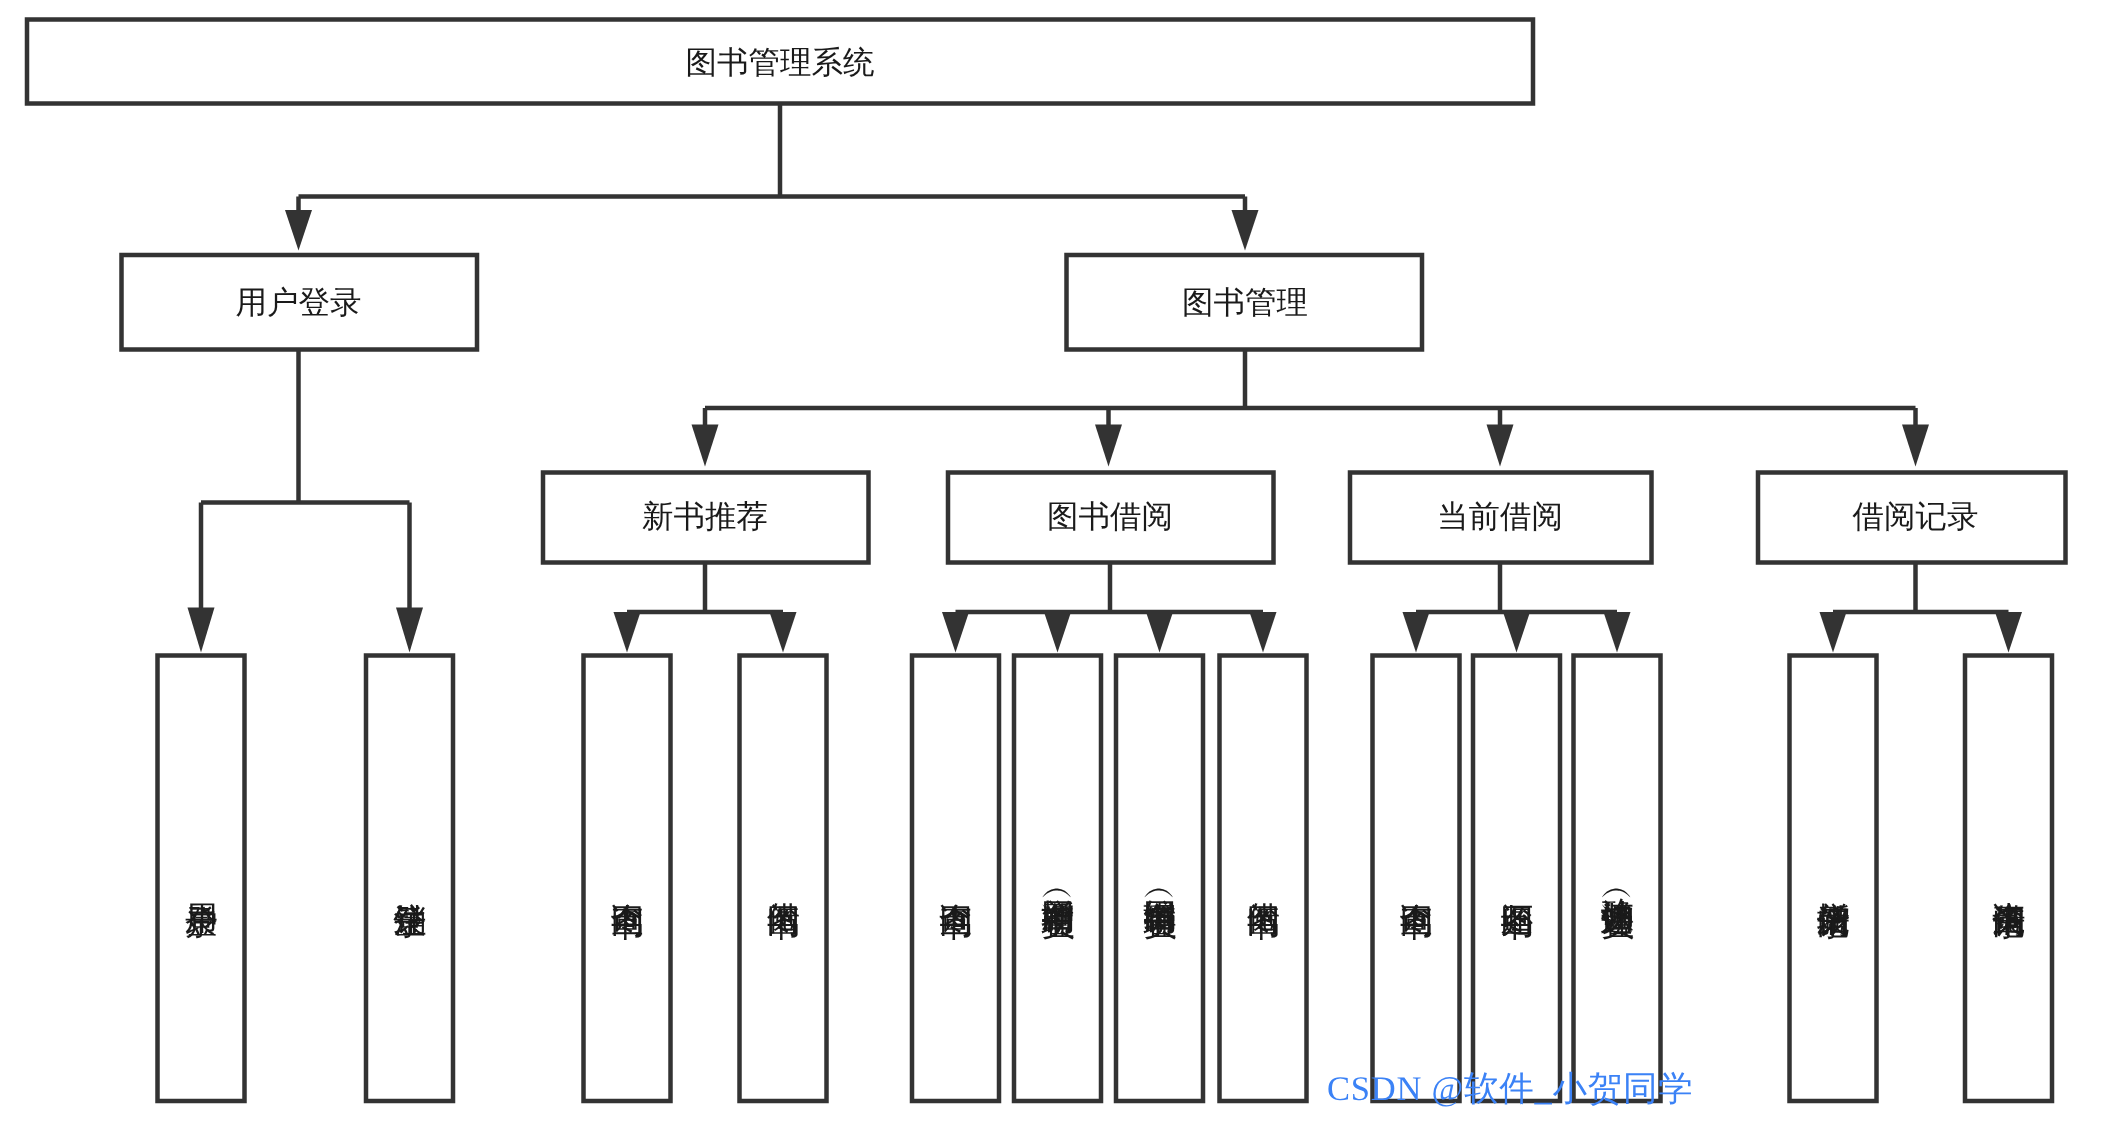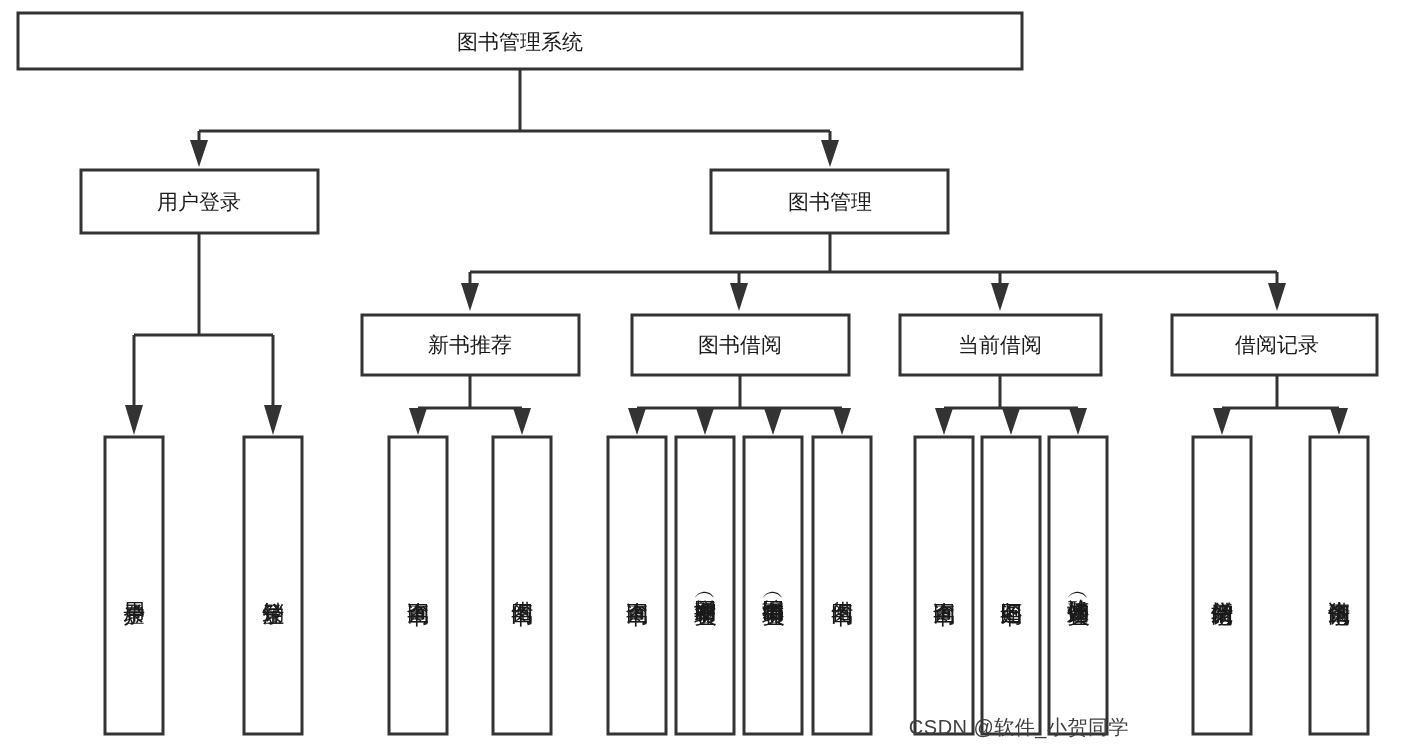--- a/index.html
+++ b/index.html
@@ -55,23 +55,23 @@
     font-size: 22px;
     line-height: 1.12;
     color: #1a1a1a;
     letter-spacing: 1px;
     white-space: nowrap;
   }
   #watermark {
     position: absolute;
     right: 8px;
     bottom: 6px;
-    font-family: Liberation Sans, sans-serif;
-    font-size: 20px;
-    color: #404040;
+    font-family: Liberation Serif, serif;
+    font-size: 23px;
+    color: #3b82f6;
     letter-spacing: 0.5px;
     white-space: nowrap;
   }
 </style>
 </head>
 <body>
 
 <div id="diagram-root">
 
   <svg width="1405" height="747" viewBox="0 0 1405 747">

